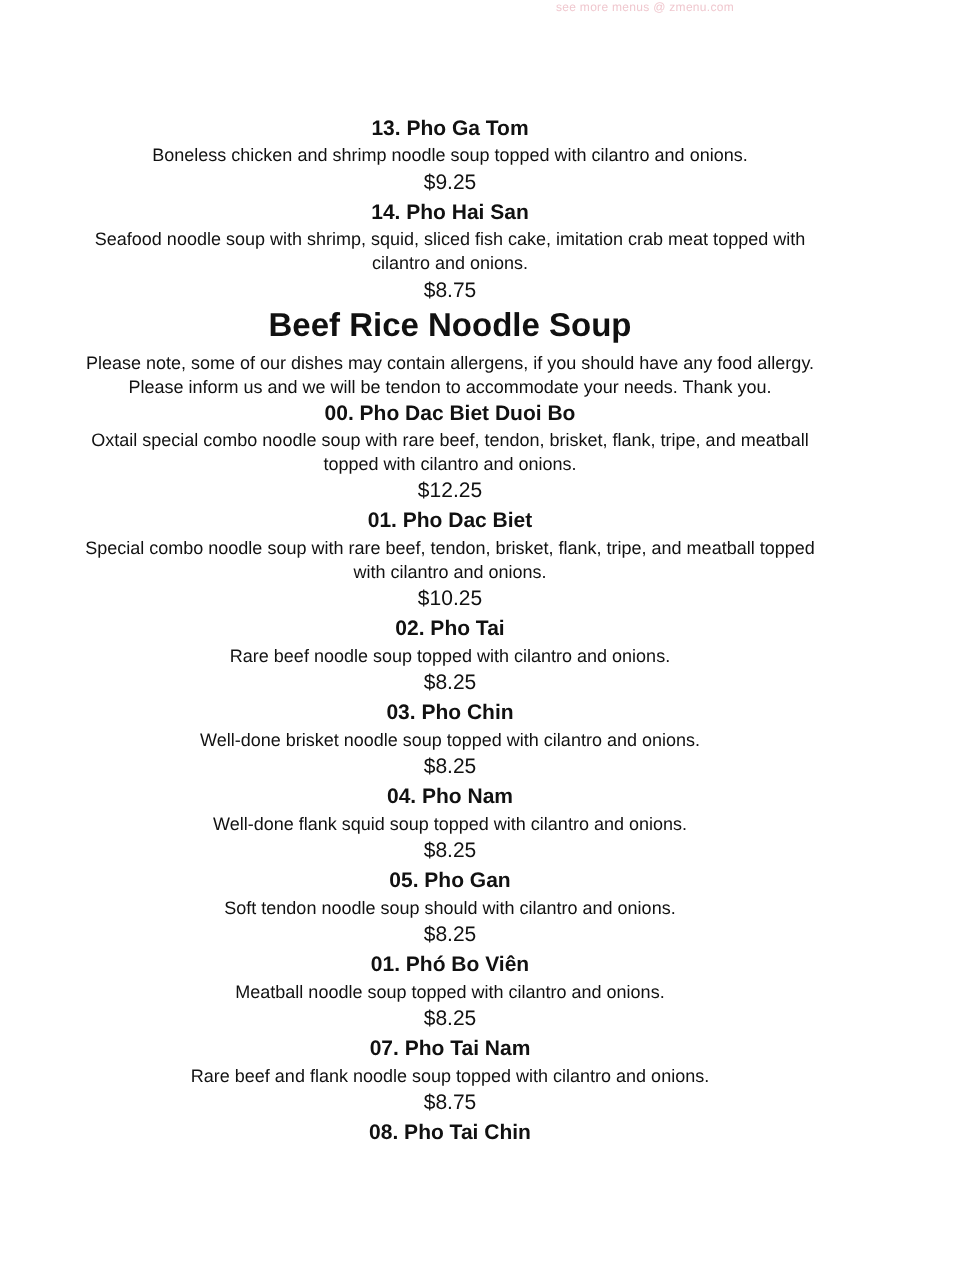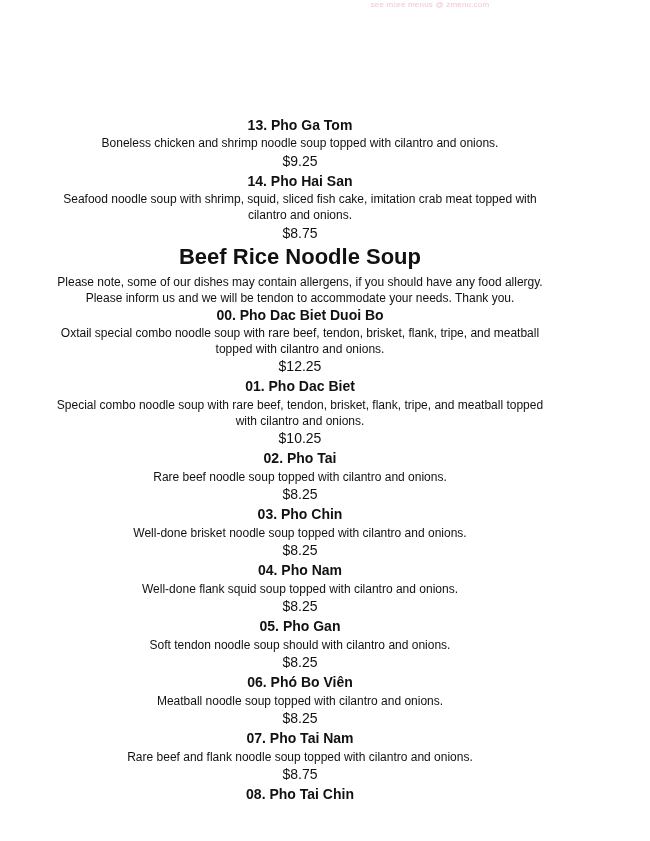--- a/index.html
+++ b/index.html
@@ -1,20 +1,20 @@
 <!DOCTYPE html>
 <html><head>
 <meta charset="utf-8">
 <style>
   html, body { margin: 0; padding: 0; background: #ffffff; }
   body { width: 650px; height: 841px; position: relative; overflow: hidden;
          font-family: "Liberation Sans", "DejaVu Sans", sans-serif; color: #111; }
   .watermark { position: absolute; top: 0; left: 0; width: 860px; text-align: center;
                font-size: 8px; color: #f0c8cf; letter-spacing: 0.2px; }
-  .line { position: absolute; left: 0; width: 600px; text-align: center; white-space: nowrap; margin-top: 40px; }
+  .line { position: absolute; left: 0; width: 600px; text-align: center; white-space: nowrap; }
   .title { font-weight: bold; font-size: 14px; }
   .price { font-weight: normal; font-size: 14px; }
   .desc { font-size: 12px; }
   .section { font-weight: bold; font-size: 22px; }
 </style>
 </head>
 <body>
 
 <div class="watermark">see more menus @ zmenu.com</div>
 
@@ -50,21 +50,21 @@
 <div class="line price" style="top:502px">$8.25</div>
 
 <div class="line title" style="top:522px">04. Pho Nam</div>
 <div class="line desc" style="top:542px">Well-done flank squid soup topped with cilantro and onions.</div>
 <div class="line price" style="top:558px">$8.25</div>
 
 <div class="line title" style="top:578px">05. Pho Gan</div>
 <div class="line desc" style="top:598px">Soft tendon noodle soup should with cilantro and onions.</div>
 <div class="line price" style="top:614px">$8.25</div>
 
-<div class="line title" style="top:634px">06. Phó Bo Viên</div>
+<div class="line title" style="top:634px">01. Phó Bo Viên</div>
 <div class="line desc" style="top:654px">Meatball noodle soup topped with cilantro and onions.</div>
 <div class="line price" style="top:670px">$8.25</div>
 
 <div class="line title" style="top:690px">07. Pho Tai Nam</div>
 <div class="line desc" style="top:710px">Rare beef and flank noodle soup topped with cilantro and onions.</div>
 <div class="line price" style="top:726px">$8.75</div>
 
 <div class="line title" style="top:746px">08. Pho Tai Chin</div>
 
 </body></html>

